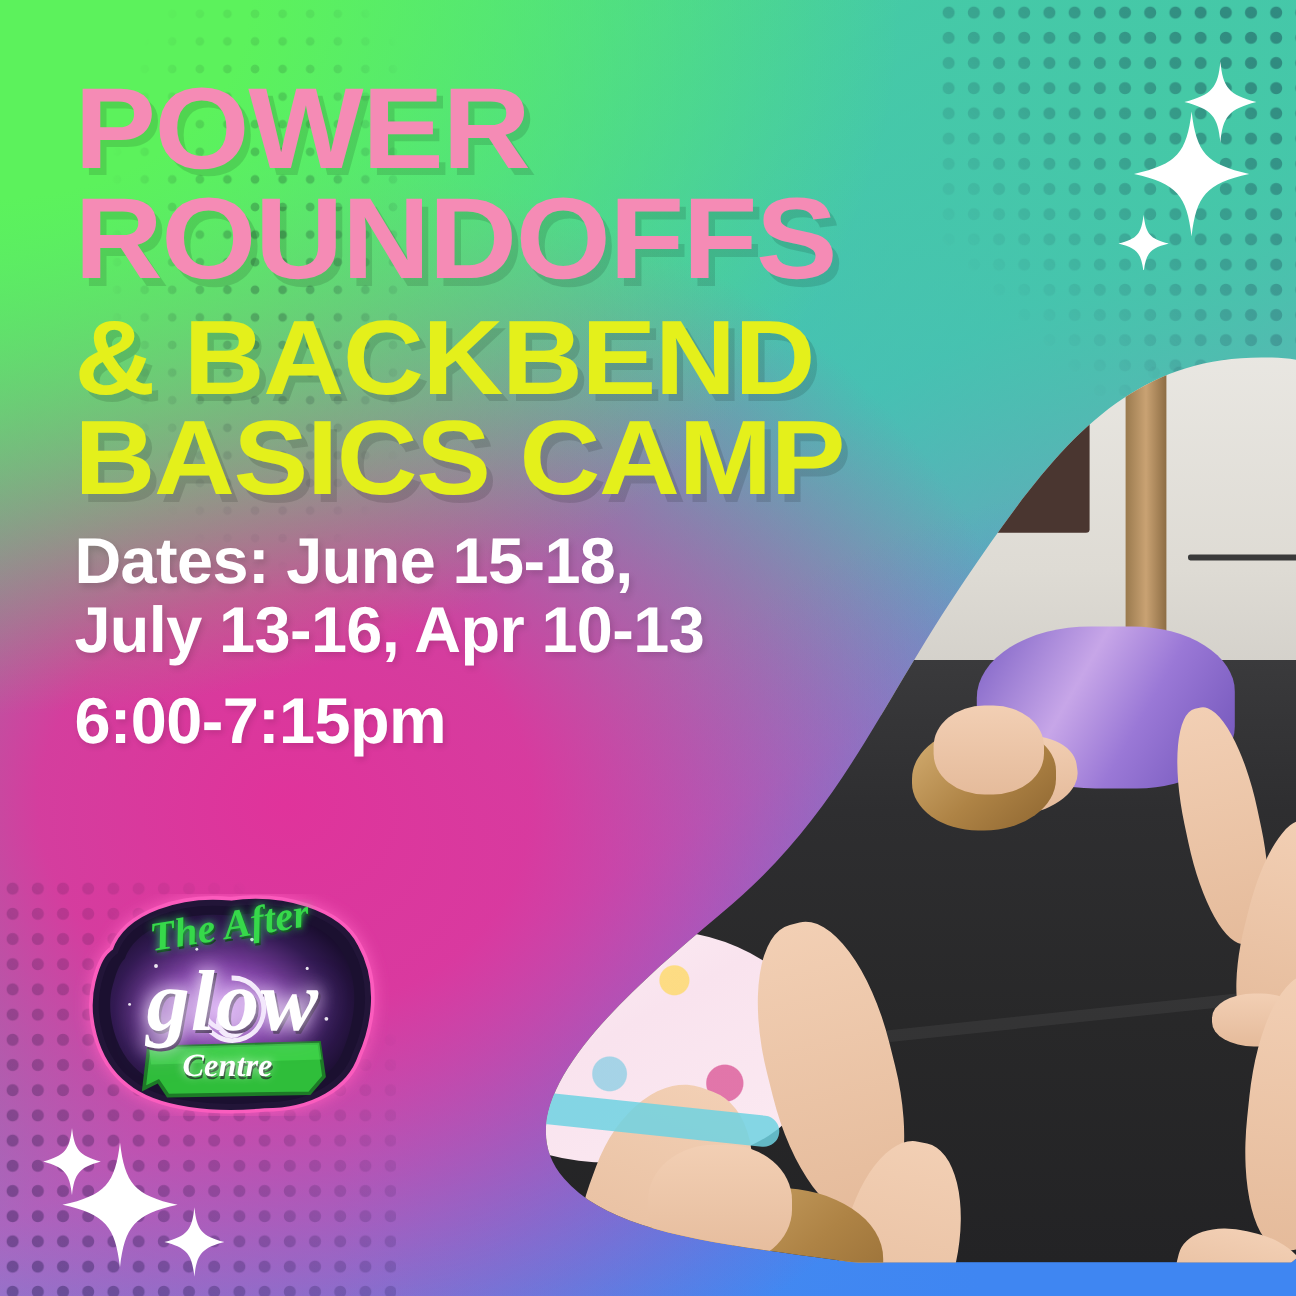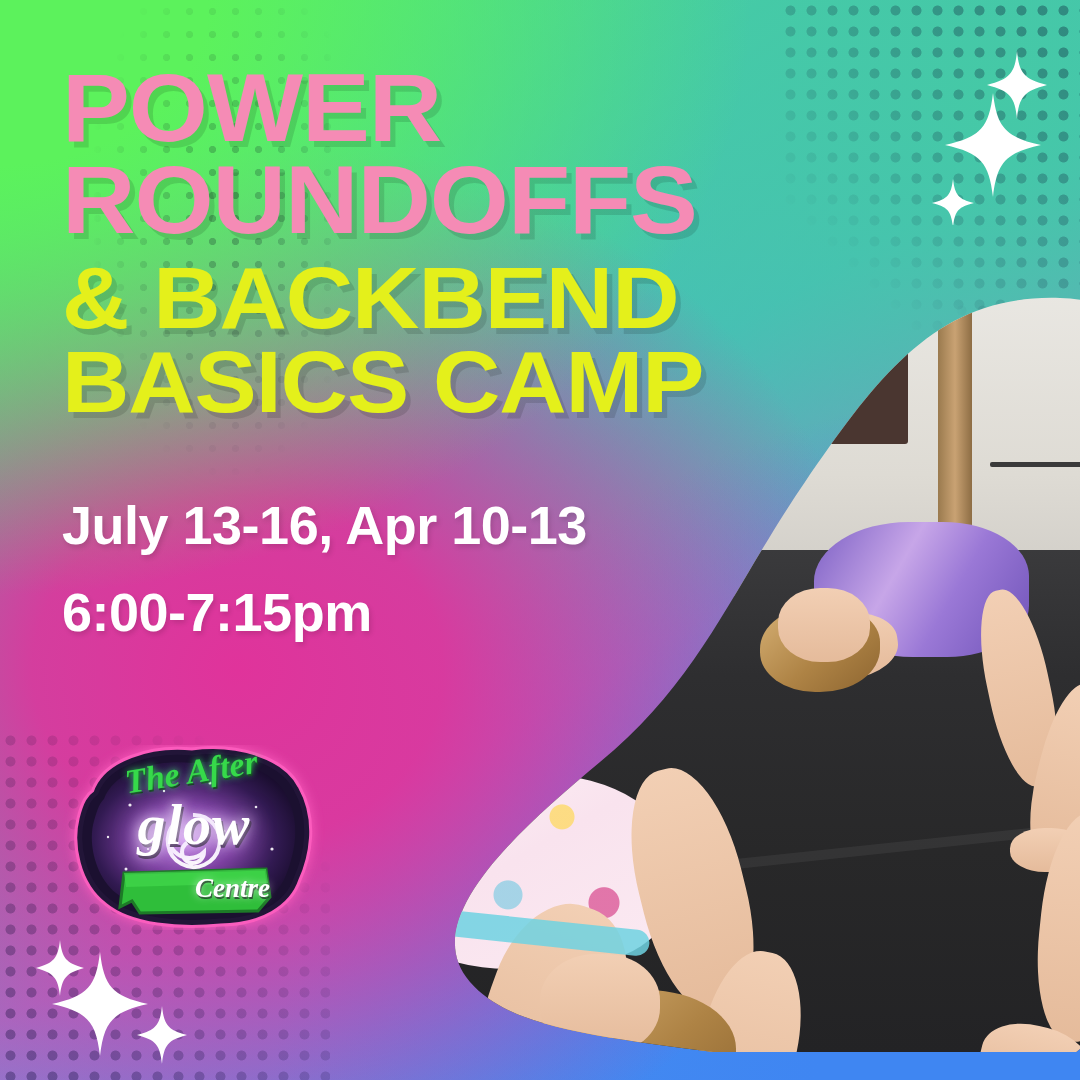--- a/index.html
+++ b/index.html
@@ -106,42 +106,43 @@
   #line-basics{top:342px;}
 
   .infoline{
     position:absolute;left:62px;color:#ffffff;font-weight:bold;
     font-size:54px;line-height:1.04;white-space:nowrap;
     text-shadow:2px 3px 5px rgba(0,0,0,.13);
     letter-spacing:-.5px;
   }
   #info-dates1{top:440px;}
   #info-dates2{top:497px;}
-  #info-time{top:573px;margin-top:11px;}
+  #info-time{top:573px;}
   #info-week{top:633px;}
 
   
   #logo{position:absolute;left:60px;top:745px;width:265px;height:185px;}
   #logo .glowring{position:absolute;inset:0;}
   .logo-txt{position:absolute;font-family:"Liberation Serif", serif;font-style:italic;font-weight:bold;}
   #logo-the-after{
     left:18px;top:8px;width:230px;height:60px;
     color:#36D94A;font-size:34px;text-align:center;
     text-shadow:0 0 7px rgba(60,255,110,.85),1px 2px 0 #13301a;
     transform:rotate(-9deg);
   }
   #logo-glow{
     left:16px;top:48px;width:236px;height:86px;
-    color:#ffffff;font-size:56px;text-align:center;letter-spacing:1px;
+    color:#ffffff;font-size:72px;text-align:center;letter-spacing:1px;
     text-shadow:0 0 14px rgba(255,255,255,.9),0 0 26px rgba(210,150,255,.8),2px 3px 0 #241233;
   }
   #logo-centre{
     left:60px;top:128px;width:150px;height:40px;
-    color:#ffffff;font-size:27px;text-align:right;
+    color:#ffffff;font-size:27px;text-align:left;
     text-shadow:0 0 8px rgba(255,255,255,.7),1px 2px 0 #14401c;
+    padding-left:32px;
   }
 </style>
 </head>
 <body>
 
 <div id="poster">
 
   <div class="bg-base"></div>
 
   <div class="halftone" id="ht-topright">
@@ -247,20 +248,21 @@
     <path d="M78 22 C82 56 90 66 126 74 C90 82 82 92 78 126 C74 92 66 82 30 74 C66 66 74 56 78 22 Z"></path>
     <path d="M38 10 C40 28 44 33 62 38 C44 43 40 48 38 66 C36 48 32 43 14 38 C32 33 36 28 38 10 Z"></path>
     <path d="M140 76 C142 95 146 100 165 105 C146 110 142 115 140 134 C138 115 134 110 115 105 C134 100 138 95 140 76 Z"></path>
   </svg>
 
   <div class="headline h-pink" id="line-power">POWER</div>
   <div class="headline h-pink" id="line-roundoffs">ROUNDOFFS</div>
   <div class="headline h-yellow" id="line-backbend">&amp; BACKBEND</div>
   <div class="headline h-yellow" id="line-basics">BASICS CAMP</div>
 
+  <div class="infoline" id="info-dates1">Dates: June 15-18,</div>
   <div class="infoline" id="info-dates2">July 13-16, Apr 10-13</div>
   <div class="infoline" id="info-time">6:00-7:15pm</div>
 
   <div id="logo">
     <svg class="glowring" viewBox="0 0 265 185">
       <defs>
         <radialGradient id="galaxy" cx="46%" cy="52%" r="62%">
           <stop offset="0%" stop-color="#c98ce8"></stop>
           <stop offset="38%" stop-color="#7a3f9e"></stop>
           <stop offset="72%" stop-color="#321a52"></stop>

